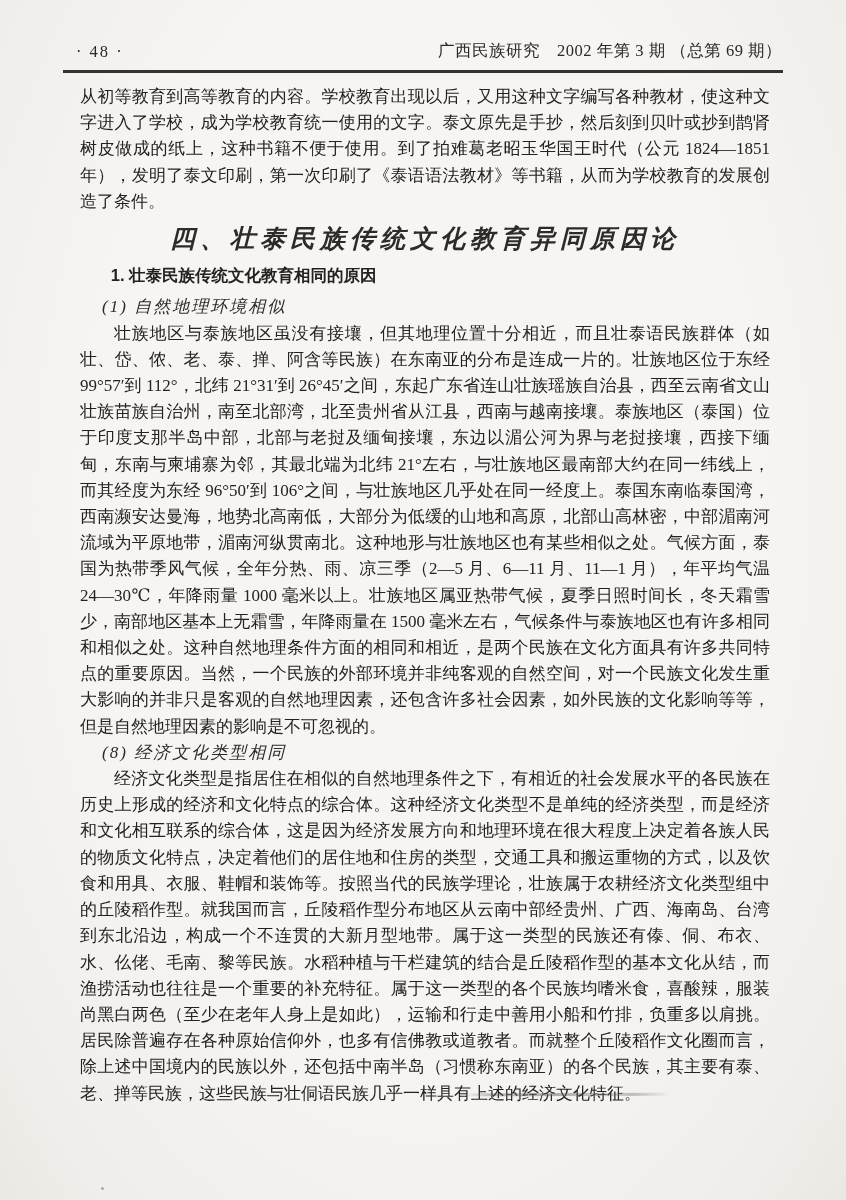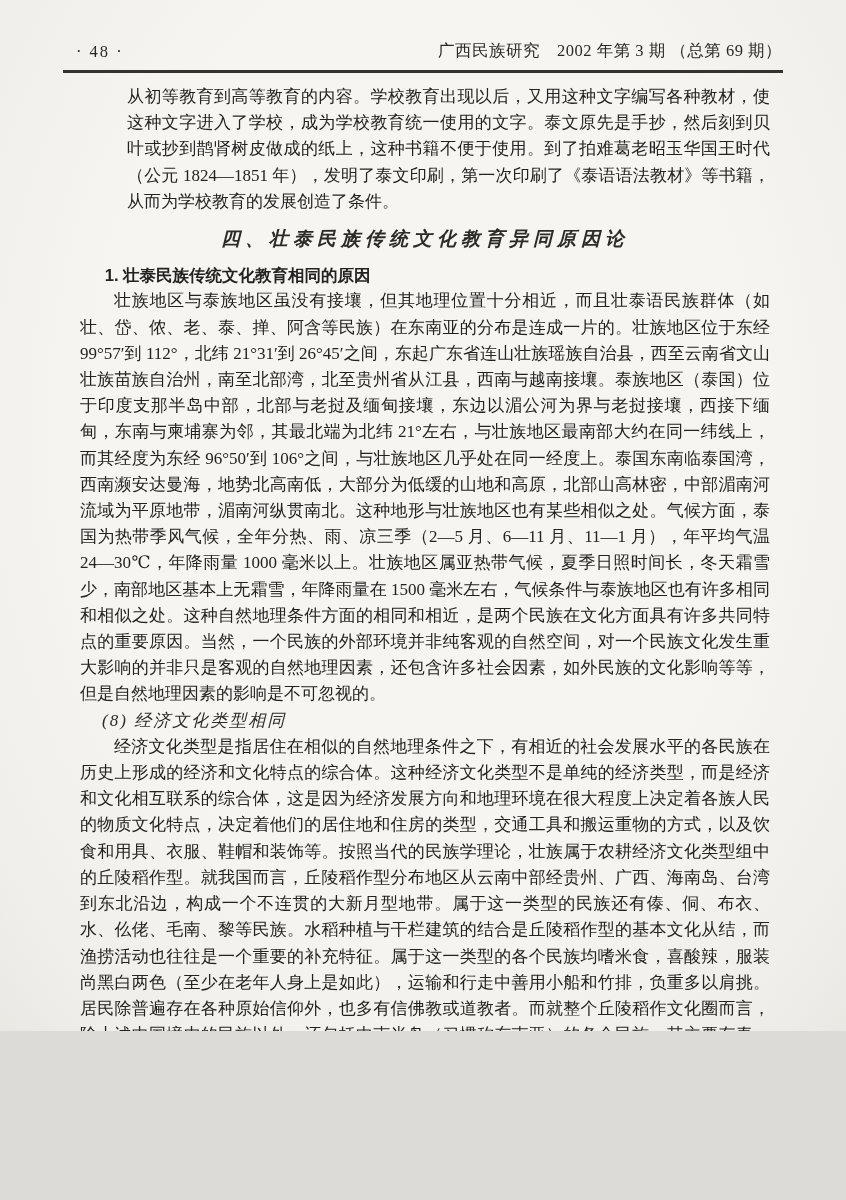--- a/index.html
+++ b/index.html
@@ -3,21 +3,21 @@
 <meta charset="utf-8">
 <style>
   html, body {
     margin: 0;
     padding: 0;
     background: #dddbd7;
   }
   .page {
     position: relative;
     width: 846px;
-    height: 1031px;
+    height: 1200px;
     margin: 0 auto;
     background: radial-gradient(ellipse at 50% 42%, #f6f5f2 55%, #f0eeea 88%, #eae8e3 100%);
     color: #22211f;
     font-family: "Liberation Serif", "DejaVu Serif", serif;
     overflow: hidden;
     box-sizing: border-box;
   }
   .header {
     position: absolute;
     top: 40px;
@@ -55,34 +55,33 @@
     text-align: justify;
     text-justify: inter-ideograph;
     color: #232220;
   }
   .para {
     margin: 0;
     text-indent: 2em;
   }
   .para.no-indent {
     text-indent: 0;
-    margin-left: 47px;
   }
   .section-title {
     margin: 11px 0 10px 0;
     text-align: center;
     text-indent: 0;
-    font-size: 19px;
+    font-size: 25px;
     font-style: italic;
     font-weight: 600;
     letter-spacing: 5px;
     color: #2c2b28;
   }
   .sub-bold {
-    margin: 0;
+    margin: 6px;
     text-indent: 1.5em;
     font-family: "Liberation Sans", "DejaVu Sans", sans-serif;
     font-weight: bold;
     font-size: 16.5px;
   }
   .sub-kai {
     margin: 0;
     text-indent: 1.3em;
     font-style: italic;
     letter-spacing: 2px;
@@ -124,20 +123,21 @@
   <div class="header-rule"></div>
 
   <div class="content">
     <p class="para no-indent">从初等教育到高等教育的内容。学校教育出现以后，又用这种文字编写各种教材，使这种文字进入了学校，成为学校教育统一使用的文字。泰文原先是手抄，然后刻到贝叶或抄到鹊肾树皮做成的纸上，这种书籍不便于使用。到了拍难葛老昭玉华国王时代（公元 1824—1851 年），发明了泰文印刷，第一次印刷了《泰语语法教材》等书籍，从而为学校教育的发展创造了条件。</p>
 
     <p class="section-title">四、壮泰民族传统文化教育异同原因论</p>
 
 
     <p class="sub-bold">1. 壮泰民族传统文化教育相同的原因</p>
 
+    <p class="sub-kai">(1) 自然地理环境相似</p>
 
     <p class="para">壮族地区与泰族地区虽没有接壤，但其地理位置十分相近，而且壮泰语民族群体（如壮、岱、侬、老、泰、掸、阿含等民族）在东南亚的分布是连成一片的。壮族地区位于东经 99°57′到 112°，北纬 21°31′到 26°45′之间，东起广东省连山壮族瑶族自治县，西至云南省文山壮族苗族自治州，南至北部湾，北至贵州省从江县，西南与越南接壤。泰族地区（泰国）位于印度支那半岛中部，北部与老挝及缅甸接壤，东边以湄公河为界与老挝接壤，西接下缅甸，东南与柬埔寨为邻，其最北端为北纬 21°左右，与壮族地区最南部大约在同一纬线上，而其经度为东经 96°50′到 106°之间，与壮族地区几乎处在同一经度上。泰国东南临泰国湾，西南濒安达曼海，地势北高南低，大部分为低缓的山地和高原，北部山高林密，中部湄南河流域为平原地带，湄南河纵贯南北。这种地形与壮族地区也有某些相似之处。气候方面，泰国为热带季风气候，全年分热、雨、凉三季（2—5 月、6—11 月、11—1 月），年平均气温 24—30℃，年降雨量 1000 毫米以上。壮族地区属亚热带气候，夏季日照时间长，冬天霜雪少，南部地区基本上无霜雪，年降雨量在 1500 毫米左右，气候条件与泰族地区也有许多相同和相似之处。这种自然地理条件方面的相同和相近，是两个民族在文化方面具有许多共同特点的重要原因。当然，一个民族的外部环境并非纯客观的自然空间，对一个民族文化发生重大影响的并非只是客观的自然地理因素，还包含许多社会因素，如外民族的文化影响等等，但是自然地理因素的影响是不可忽视的。</p>
 
     <p class="sub-kai">(8) 经济文化类型相同</p>
 
     <p class="para">经济文化类型是指居住在相似的自然地理条件之下，有相近的社会发展水平的各民族在历史上形成的经济和文化特点的综合体。这种经济文化类型不是单纯的经济类型，而是经济和文化相互联系的综合体，这是因为经济发展方向和地理环境在很大程度上决定着各族人民的物质文化特点，决定着他们的居住地和住房的类型，交通工具和搬运重物的方式，以及饮食和用具、衣服、鞋帽和装饰等。按照当代的民族学理论，壮族属于农耕经济文化类型组中的丘陵稻作型。就我国而言，丘陵稻作型分布地区从云南中部经贵州、广西、海南岛、台湾到东北沿边，构成一个不连贯的大新月型地带。属于这一类型的民族还有傣、侗、布衣、水、仫佬、毛南、黎等民族。水稻种植与干栏建筑的结合是丘陵稻作型的基本文化从结，而渔捞活动也往往是一个重要的补充特征。属于这一类型的各个民族均嗜米食，喜酸辣，服装尚黑白两色（至少在老年人身上是如此），运输和行走中善用小船和竹排，负重多以肩挑。居民除普遍存在各种原始信仰外，也多有信佛教或道教者。而就整个丘陵稻作文化圈而言，除上述中国境内的民族以外，还包括中南半岛（习惯称东南亚）的各个民族，其主要有泰、老、掸等民族，这些民族与壮侗语民族几乎一样具有上述的经济文化特征。</p>
 
   </div>
 
   <div class="scan-smudge"></div>

